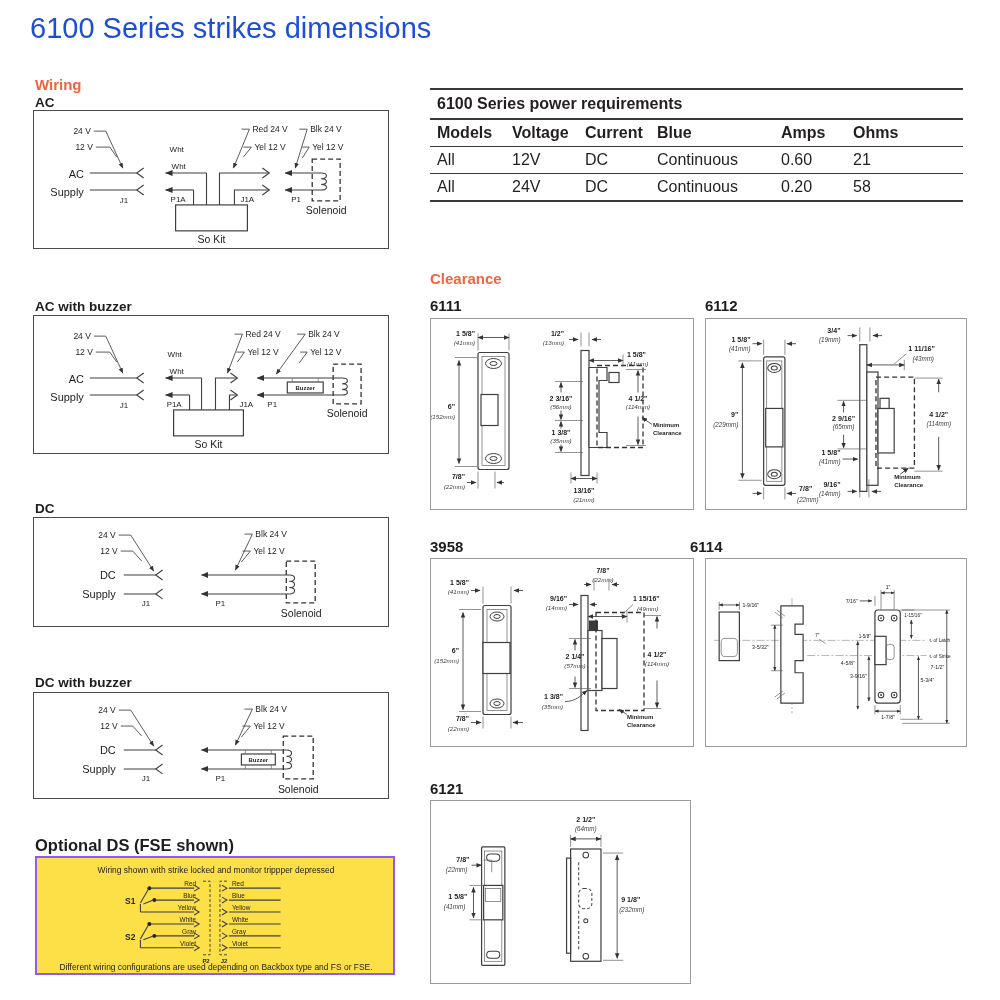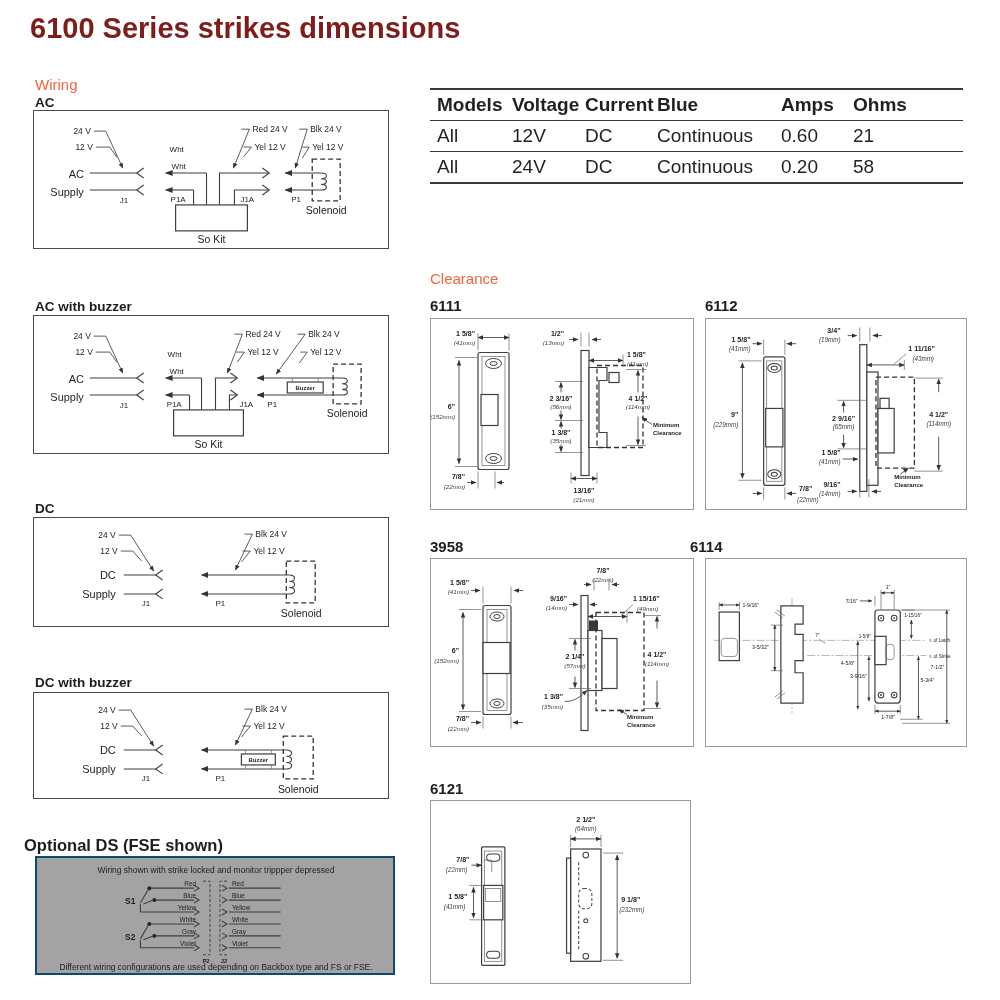--- a/index.html
+++ b/index.html
@@ -1,31 +1,31 @@
 <!DOCTYPE html>
 <html><head>
 <meta charset="utf-8">
 <style>
   html,body{margin:0;padding:0}
   body{width:1000px;height:1000px;background:#fff;font-family:"Liberation Sans",sans-serif;color:#231f20;position:relative;overflow:hidden}
   .abs{position:absolute}
-  .h1{font-size:29px;font-weight:700;color:#7f1d1d}
-  .h2{font-size:15px;font-weight:normal;color:#f2643c}
+  .h1{font-size:29px;font-weight:400;color:#1d4ed8}
+  .h2{font-size:15px;font-weight:bold;color:#f2643c}
   .h3{font-size:13.5px;font-weight:bold;color:#1d1d1d}
   .h3b{font-size:16.5px;font-weight:bold;color:#1d1d1d}
   .mlabel{font-size:15px;font-weight:bold;color:#1d1d1d}
   .wbox{border:1.6px solid #4a4a4a;background:#fff}
-  .dsbox{border:2px solid #0c4a6e;background:#a3a3a3}
+  .dsbox{border:2px solid #8b5cf6;background:#fde047}
   .dbox{border:1.5px solid #9a9a9a;background:#fff}
   .wbox svg,.dsbox svg,.dbox svg{display:block;width:100%;height:100%}
 
   
   .ptable{position:absolute;left:430px;top:88px;width:533px;border-top:2.5px solid #3a3a3a}
   .ptitle{font-size:16px;font-weight:bold;padding:5px 0 5px 7px;border-bottom:2px solid #3a3a3a}
-  .prow{display:grid;grid-template-columns:75px 73px 72px 124px 72px auto;padding:4px 0 4px 7px;font-size:19px;border-bottom:1.5px solid #3a3a3a}
+  .prow{display:grid;grid-template-columns:75px 73px 72px 124px 72px auto;padding:4px 0 4px 7px;font-size:16px;border-bottom:1.5px solid #3a3a3a}
   .prow.phead{font-weight:bold}
   .prow.plast{border-bottom:2.5px solid #3a3a3a}
   .pfoot{font-size:10px;padding-top:5px;padding-left:1px}
 
   
   svg .ln{stroke:#3f3f3f;stroke-width:1.1;fill:none}
   svg .thin{stroke:#666;stroke-width:0.7;fill:none}
   svg .dim{stroke:#333;stroke-width:0.8;fill:none}
   svg .box{stroke:#3f3f3f;stroke-width:1.2;fill:#fff}
   svg .scr{stroke:#3f3f3f;stroke-width:1;fill:#fff}
@@ -258,21 +258,21 @@
         <path class="dim" d="M209,33 L217,33"></path>
     <path class="dim" d="M219,16 L202,52" marker-end="url(#arD)"></path>
         <path class="dim" d="M217,33 L208,44"></path>
     <rect class="dash2" x="250" y="43" width="30" height="43"></rect>
     <path class="ln" d="M253,57 c7,0 7,6.3 0,6.3 c7,0 7,6.3 0,6.3 c7,0 7,6.4 0,6.4"></path>
     <text x="265" y="100" class="t10 mid">Solenoid</text>
   </g>
 </svg>
 </div>
 
-<div class="abs h3b" style="left:24px;top:836px">Optional DS (FSE shown)</div>
+<div class="abs h3b" style="left:35px;top:836px">Optional DS (FSE shown)</div>
 <div class="abs dsbox" style="left:35px;top:856px;width:356px;height:115px">
 <svg viewBox="0 0 358 115">
   <text x="180" y="15" class="t85 mid">Wiring shown with strike locked and monitor trippper depressed</text>
   <g>
     <text x="99" y="46" class="t85 b end">S1</text>
     <circle cx="113" cy="30" r="2" fill="#222"></circle>
         <circle cx="118" cy="42" r="2" fill="#222"></circle>
     <path class="ln" d="M104,45 L112,31"></path>
         <path class="ln" d="M107,46 L117,42"></path>
         <path class="ln" d="M104,46 L104,54"></path>
@@ -314,20 +314,21 @@
     <text x="196" y="88" class="t65">Violet</text>
     <path class="ln" d="M193,30 L245,30 M193,42 L245,42 M193,54 L245,54 M193,66 L245,66 M193,78 L245,78 M193,90 L245,90"></path>
   </g>
   <text x="170" y="105" class="t6 mid">P2</text>
   <text x="188" y="105" class="t6 mid">J2</text>
   <text x="180" y="112.5" class="t85 mid">Different wiring configurations are used depending on Backbox type and FS or FSE.</text>
 </svg>
 </div>
 
 <div class="ptable">
+  <div class="ptitle">6100 Series power requirements</div>
   <div class="prow phead">
     <span>Models</span>
     <span>Voltage</span>
     <span>Current</span>
     <span>Blue</span>
     <span>Amps</span>
     <span>Ohms</span>
   </div>
   <div class="prow">
     <span>All</span>

